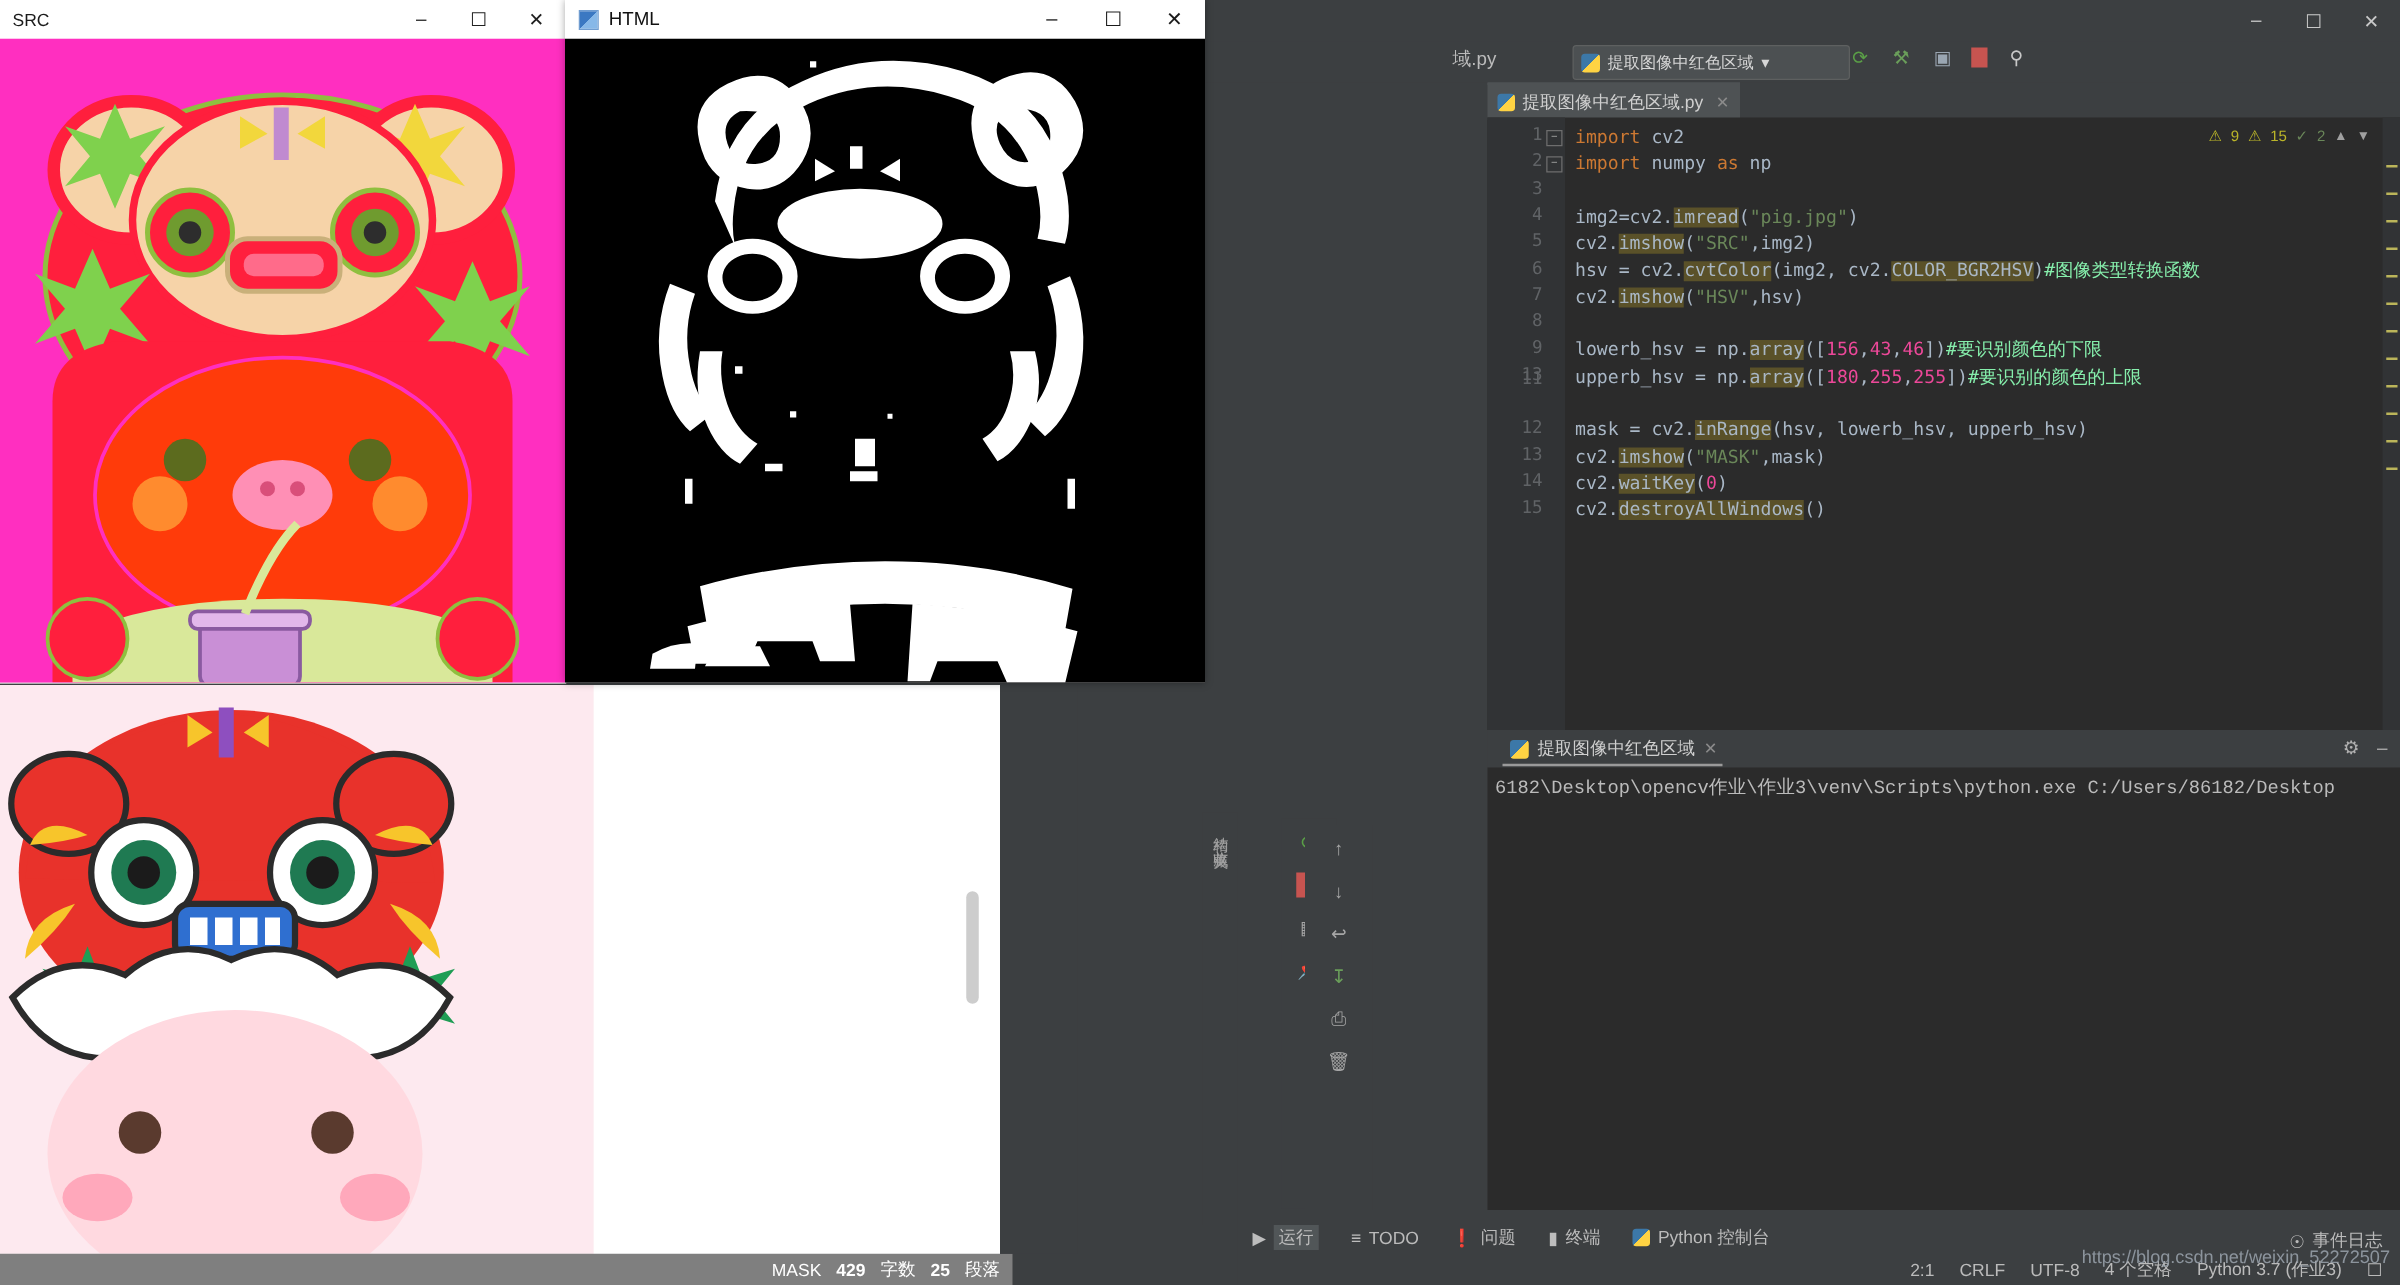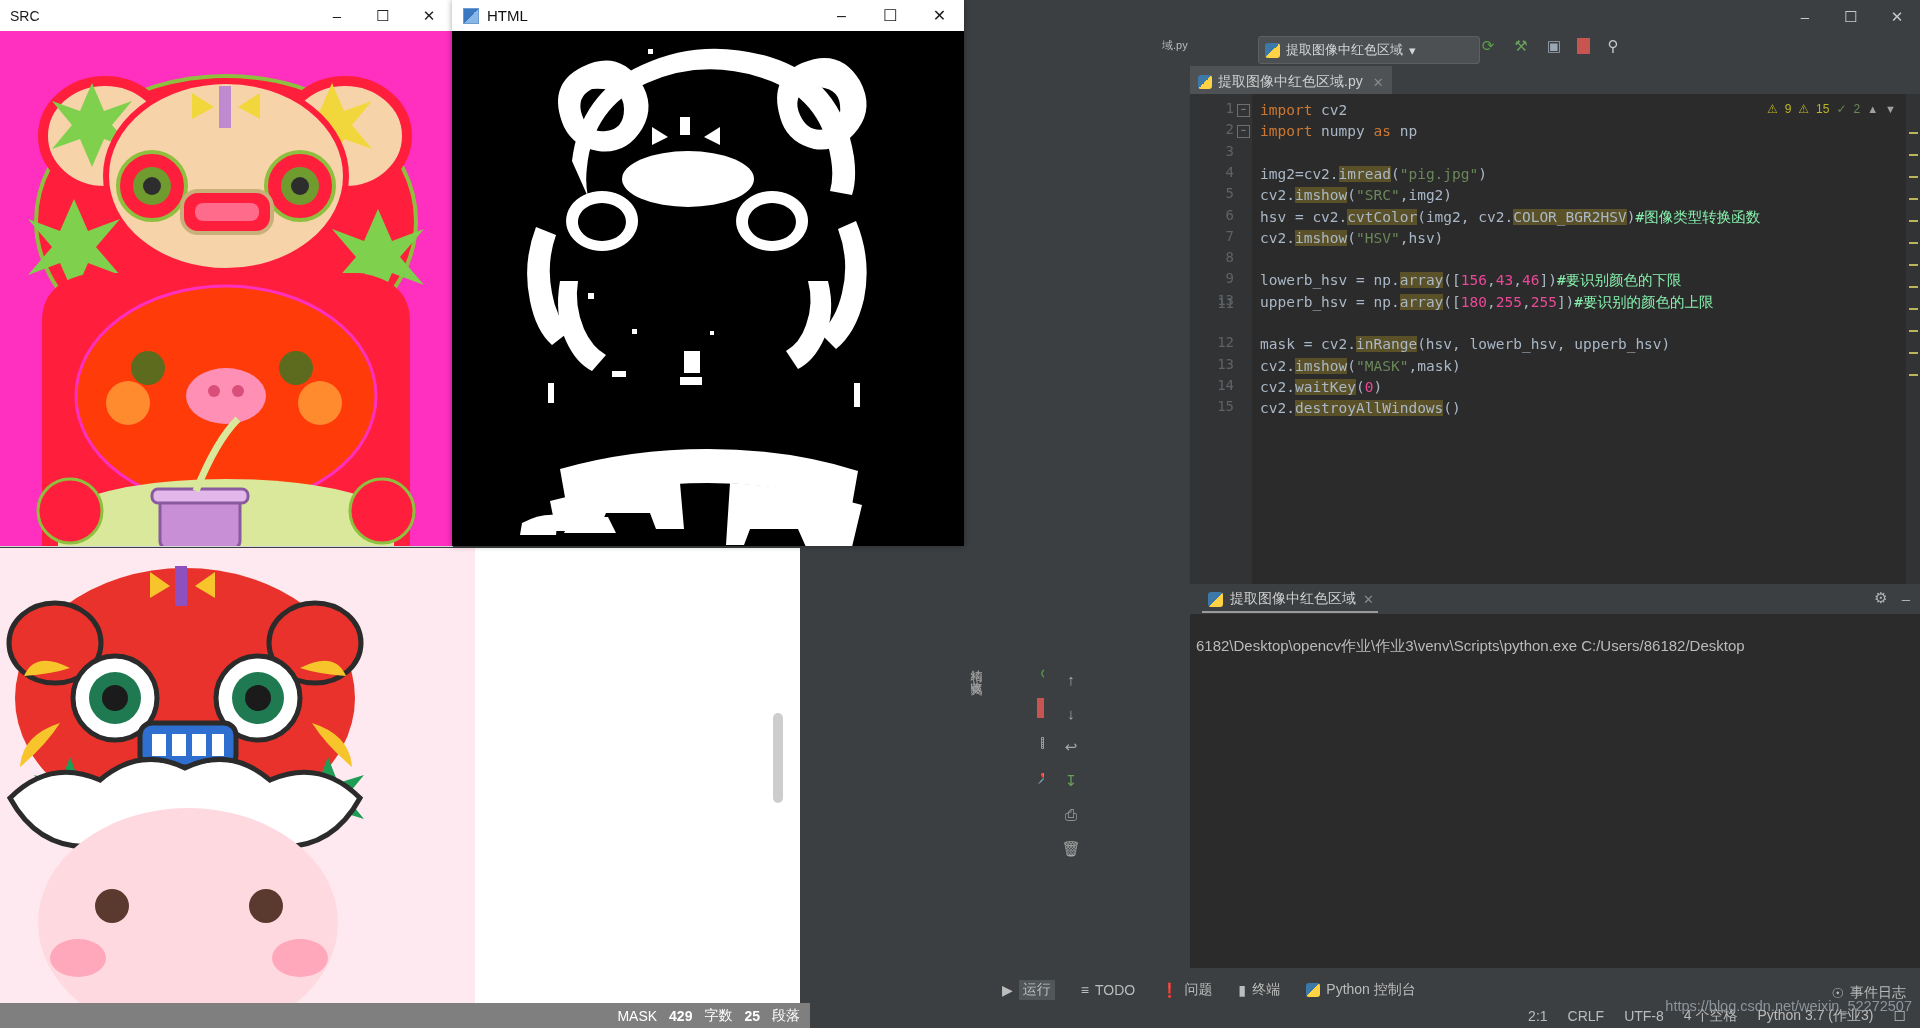--- a/index.html
+++ b/index.html
@@ -13,21 +13,21 @@
       display:flex;align-items:center;}
   .menu-items{margin-left:1175px;display:flex;align-items:center;gap:20px;font-size:15px;color:#bbbbbb;}
   .menu-items .mi{white-space:nowrap;}
   .proj-name{color:#7a7a7a;margin-left:18px;font-size:15px;}
   .win-ctrl{position:absolute;right:0;top:0;height:33px;display:flex;align-items:center;}
   .win-ctrl div{width:46px;height:33px;display:flex;align-items:center;justify-content:center;
       color:#c8c8c8;font-size:15px;}
 
   .ide-toolbar{position:absolute;left:0;top:33px;right:0;height:33px;background:#3c3f41;
       display:flex;align-items:center;}
-  .tb-path{position:absolute;left:1162px;top:38px;font-size:11px;color:#bbbbbb;}
+  .tb-path{position:absolute;left:1162px;top:38px;font-size:15px;color:#bbbbbb;}
   .run-config{position:absolute;left:1258px;top:36px;width:208px;height:26px;background:#4c5052;
       border:1px solid #5e6060;border-radius:3px;display:flex;align-items:center;padding:0 6px;gap:6px;}
   .run-config .lbl{font-size:13px;color:#d6d6d6;white-space:nowrap;overflow:hidden;}
   .tb-icons{position:absolute;left:1478px;top:36px;display:flex;align-items:center;gap:13px;}
   .tb-icons .ic{width:20px;height:20px;display:flex;align-items:center;justify-content:center;font-size:15px;}
 
   .editor-tabs{position:absolute;left:1190px;top:66px;right:0;height:28px;background:#3c3f41;}
   .etab{position:absolute;left:0;top:0;height:28px;background:#4e5254;display:flex;align-items:center;
       padding:0 8px;gap:6px;border-top:2px solid #4e5254;}
   .etab .lbl{font-size:14px;color:#cfcfcf;white-space:nowrap;}
@@ -57,21 +57,21 @@
   
   .runwin{position:absolute;left:1190px;bottom:60px;right:0;height:384px;background:#3c3f41;}
   .runwin-head{position:absolute;left:0;top:0;right:0;height:30px;display:flex;align-items:center;}
   .runtab{display:flex;align-items:center;gap:7px;margin-left:12px;padding:3px 6px;}
   .runtab .lbl{font-size:14px;color:#cfcfcf;white-space:nowrap;}
   .runtab .x{color:#8a8a8a;font-size:13px;}
   .runtab-underline{position:absolute;left:12px;top:27px;width:176px;height:2px;background:#9a9a9a;}
   .runwin-tools{position:absolute;right:10px;top:5px;display:flex;gap:14px;align-items:center;}
   .runwin-body{position:absolute;left:0;top:30px;right:0;bottom:0;background:#2b2b2b;}
   .console-line{position:absolute;left:6px;top:6px;white-space:pre;color:#bbbbbb;
-      font-family:Liberation Sans, sans-serif;font-size:15px;margin-top:17px;}
+      font-family:Liberation Mono, monospace;font-size:15px;}
 
   
   .run-rail{position:absolute;left:990px;top:660px;width:54px;height:308px;background:#3c3f41;}
   .rail-btn{width:34px;height:30px;margin:4px auto;display:flex;align-items:center;justify-content:center;
       color:#a6a6a6;font-size:15px;}
   .rail2{position:absolute;left:1025px;top:655px;width:44px;height:312px;background:#3c3f41;}
   .rail-sq{width:20px;height:20px;}
 
   
   .vstrip{position:absolute;left:962px;top:650px;width:28px;height:330px;background:#3c3f41;

